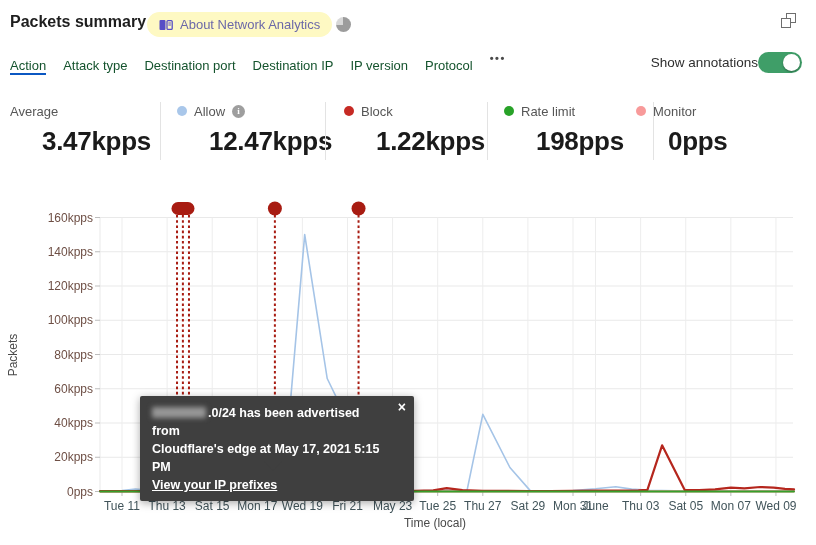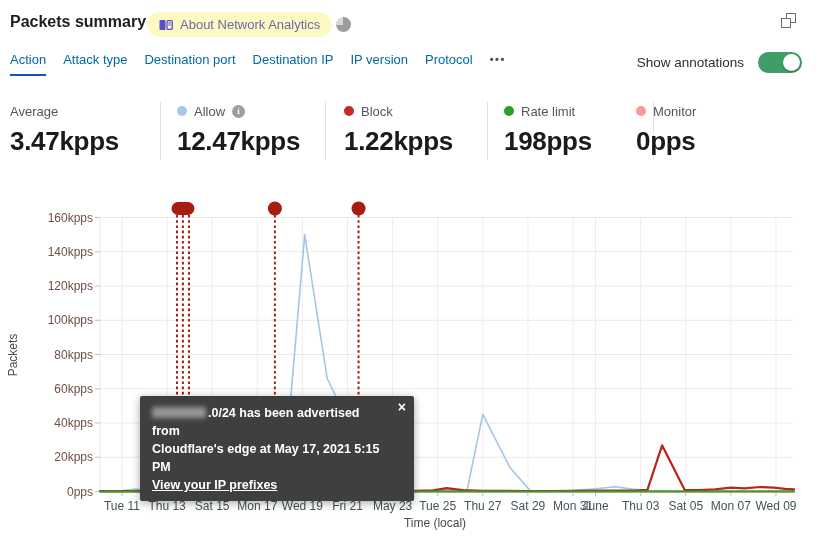--- a/index.html
+++ b/index.html
@@ -12,40 +12,40 @@
          padding:0 12px;border-radius:13px;background:#fef9c3;cursor:pointer;}
   .badge-label{font-size:13px;color:#6b68a8;}
   .pie-icon{position:absolute;left:336px;top:17px;width:15px;height:15px;border-radius:50%;
             background:conic-gradient(#9c9c9c 0 270deg,#d8d8d8 270deg 360deg);}
   .restore{position:absolute;left:781px;top:13px;width:15px;height:15px;cursor:pointer;}
   .restore::before{content:"";position:absolute;right:0;top:0;width:8px;height:8px;border:1.6px solid #6e6e6e;background:#fff;}
   .restore::after{content:"";position:absolute;left:0;bottom:0;width:8px;height:8px;border:1.6px solid #6e6e6e;background:#fff;}
 
   
   .tabs{position:absolute;left:10px;top:52px;display:flex;gap:17px;align-items:flex-end;}
-  .tab{font-size:13px;color:#0369a1;padding-bottom:7px;border-bottom:2.5px solid transparent;cursor:pointer;white-space:nowrap;}
+  .tab{font-size:13px;color:#14532d;padding-bottom:0;border-bottom:2.5px solid transparent;cursor:pointer;white-space:nowrap;}
   .tab.active{border-bottom-color:#0b57c2;}
   .tab.more{font-size:11px;letter-spacing:1.5px;color:#4a4a4a;font-weight:bold;padding-bottom:9px;}
 
-  .annot-toggle-wrap{position:absolute;right:14px;top:52px;display:flex;align-items:center;gap:14px;}
+  .annot-toggle-wrap{position:absolute;right:14px;top:52px;display:flex;align-items:center;gap:0;}
   .annot-label{font-size:13.5px;color:#2e2e2e;}
   .toggle{position:relative;width:44px;height:21px;border-radius:11px;cursor:pointer;}
   .toggle .knob{position:absolute;right:2px;top:2px;width:17px;height:17px;border-radius:50%;background:#fff;
                 box-shadow:0 1px 2px rgba(0,0,0,.35);}
 
   
   .stats{position:absolute;left:0;top:100px;width:816px;height:62px;}
   .stat{position:absolute;top:0;}
   .stat .lab-row{display:flex;align-items:center;gap:7px;height:16px;margin-top:3px;}
   .stat .lab{font-size:13px;color:#565656;}
   .dot{width:10px;height:10px;border-radius:50%;display:inline-block;}
   .info-icon{width:13px;height:13px;border-radius:50%;background:#9e9e9e;color:#fff;display:inline-flex;
              align-items:center;justify-content:center;font-size:9px;font-weight:bold;cursor:pointer;}
   .info-icon::before{content:"i";font-family:"Liberation Serif",serif;}
-  .stat .val{font-size:26px;font-weight:600;color:#1b1b1b;margin-top:7px;letter-spacing:-.3px;}
+  .stat .val{font-size:26px;font-weight:600;color:#1b1b1b;margin-top:7px;letter-spacing:-.3px;margin-left:32px;}
   .stat-div{position:absolute;top:2px;width:1px;height:58px;background:#e3e3e3;}
 
   
   #chart-svg{position:absolute;left:0;top:0;}
   .ytick{font-size:12px;fill:#6e4f45;font-family:"Liberation Sans",sans-serif;}
   .xtick{font-size:12px;fill:#41545a;font-family:"Liberation Sans",sans-serif;}
   .axis-title{font-size:12px;fill:#4a4a4a;font-family:"Liberation Sans",sans-serif;}
 
   
   .tooltip{position:absolute;left:140px;top:396px;width:274px;box-sizing:border-box;background:#3f3f3f;

